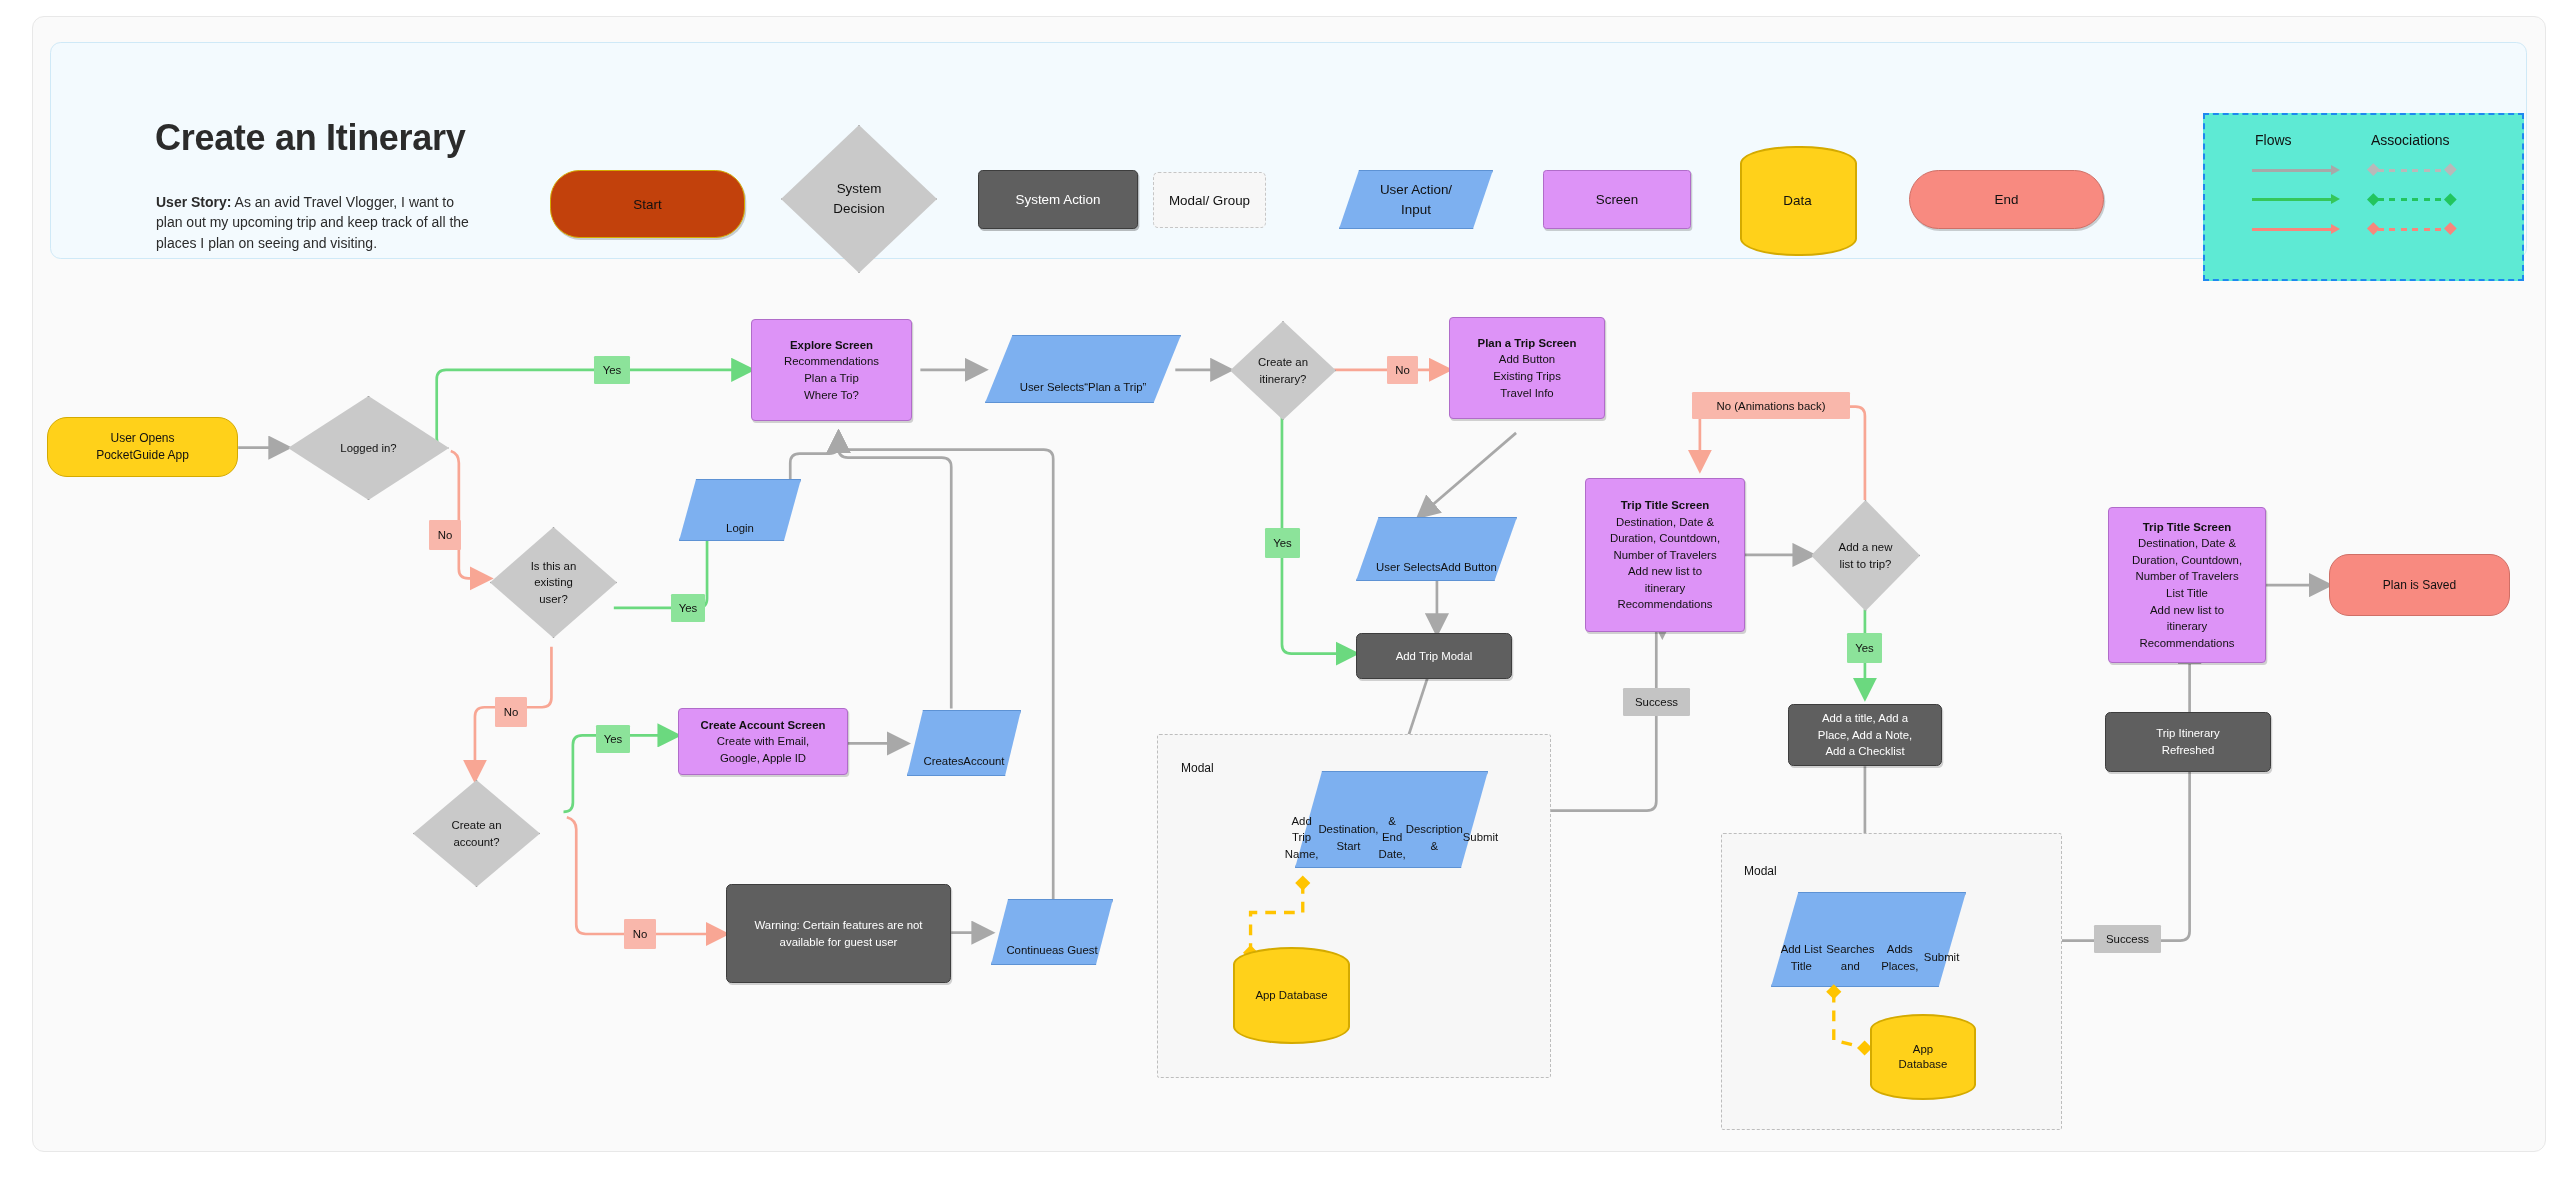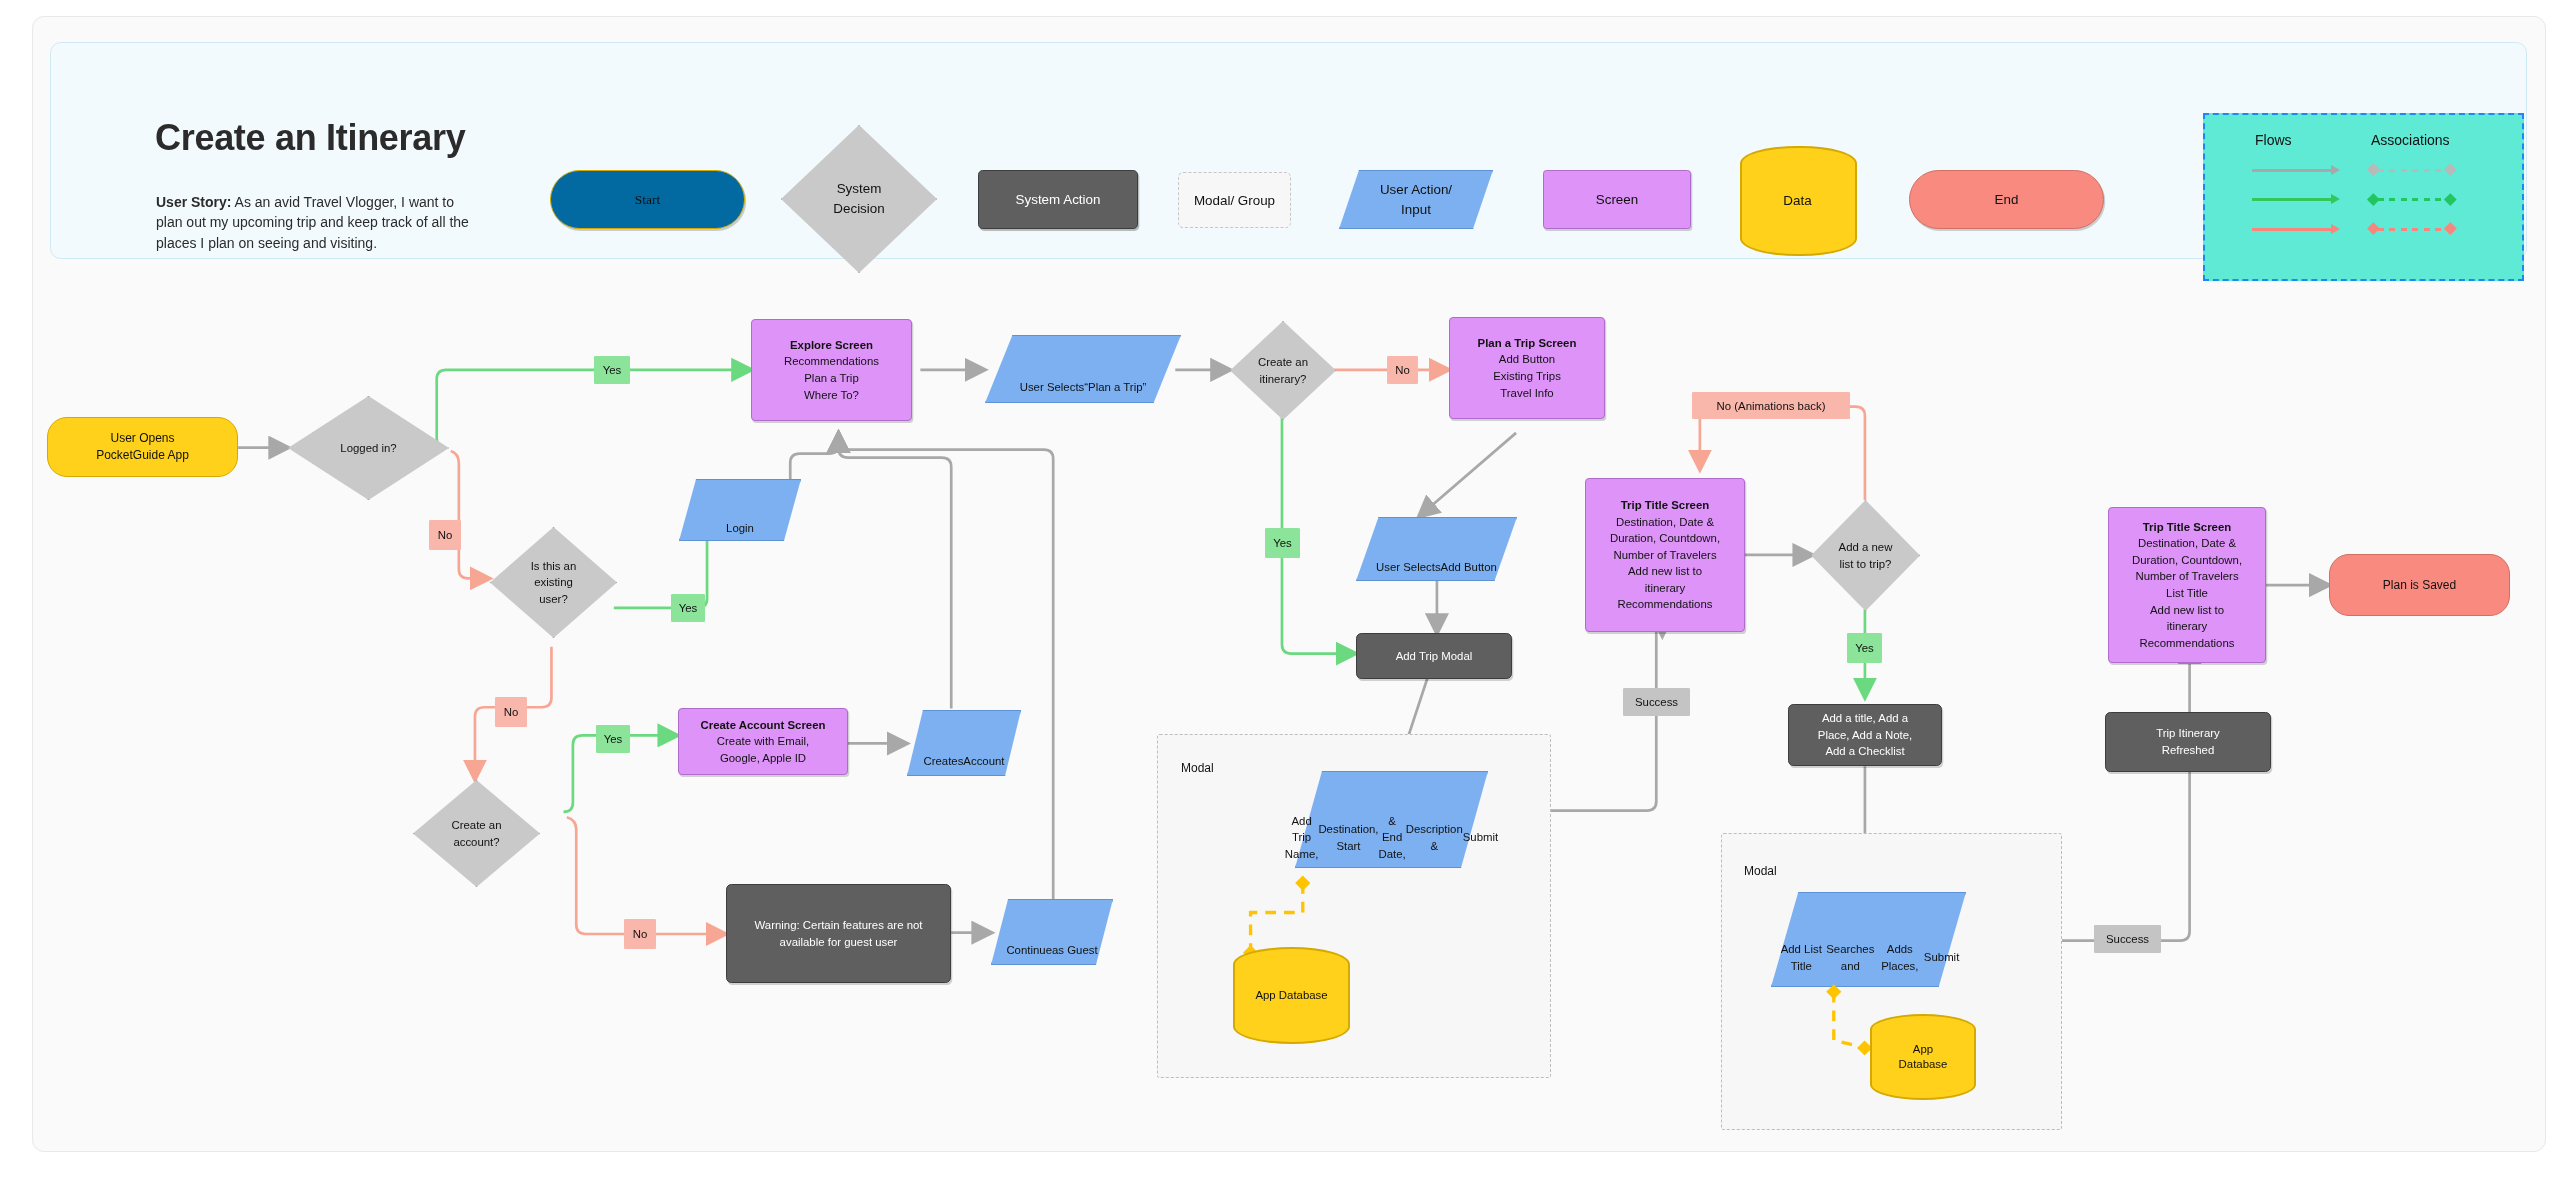--- a/index.html
+++ b/index.html
@@ -4,26 +4,26 @@
 <style>
   html,body{margin:0;padding:0;background:#ffffff;}
   body{font-family:"Liberation Sans", sans-serif;}
   #root{position:relative;width:2576px;height:1179px;background:#ffffff;overflow:hidden;}
   #canvas{position:absolute;left:32px;top:16px;width:2512px;height:1134px;background:#fafafa;border:0.7px solid #e8e8e8;border-radius:12px;}
   #legend{position:absolute;left:50px;top:42px;width:2475px;height:215px;background:#f3fafe;border:1.3px solid #cfe9f7;border-radius:10.7px;}
   .ttl{position:absolute;left:104px;top:74px;font-size:36px;font-weight:bold;color:#2b2b2b;letter-spacing:-0.3px;white-space:nowrap;}
   .story{position:absolute;left:105px;top:149px;width:315px;font-size:14px;line-height:1.45;color:#2b2b2b;}
   .story b{font-weight:bold;}
   .lg{position:absolute;display:flex;align-items:center;justify-content:center;text-align:center;font-size:13.4px;color:#111;box-sizing:border-box;}
-  .lg-start{left:499px;top:127px;width:195px;height:59px;background:#0369a1;border:1.3px solid #d4aa00;border-radius:29.5px/29.5px;box-shadow:1.3px 2px 0 rgba(0,0,0,.18);font-family:Liberation Serif, serif;}
+  .lg-start{left:499px;top:127px;width:195px;height:68px;background:#c2410c;border:1.3px solid #d4aa00;border-radius:29.5px/29.5px;box-shadow:1.3px 2px 0 rgba(0,0,0,.18);}
   .lg-dec{left:730px;top:82px;width:156px;height:148px;}
   .lg-dec .dia{position:absolute;inset:0;background:#c9c9c9;border:1.3px solid #9e9e9e;clip-path:polygon(50% 0,100% 50%,50% 100%,0 50%);}
   .lg-dec .tx{position:absolute;inset:0;display:flex;flex-direction:column;align-items:center;justify-content:center;line-height:1.5;}
   .lg-sys{left:927px;top:127px;width:160px;height:59px;background:#5f5f5f;border:1.3px solid #3d3d3d;border-radius:4.7px;color:#fff;box-shadow:1.3px 2px 0 rgba(0,0,0,.25);}
-  .lg-modal{left:1127px;top:129px;width:113px;height:56px;background:#f7f7f7;border:1.3px dashed #c6c6c6;border-radius:5.4px;}
+  .lg-modal{left:1102px;top:129px;width:113px;height:56px;background:#f7f7f7;border:1.3px dashed #c6c6c6;border-radius:5.4px;}
   .lg-ua{left:1288px;top:127px;width:154px;height:59px;}
   .lg-ua .par{position:absolute;inset:0;background:#7db0f0;border:1.3px solid #5d92d4;clip-path:polygon(13% 0,100% 0,87% 100%,0 100%);box-shadow:1.3px 2px 0 rgba(0,0,0,.15);}
   .lg-ua .tx{position:absolute;inset:0;display:flex;flex-direction:column;align-items:center;justify-content:center;line-height:1.45;}
   .lg-scr{left:1492px;top:127px;width:148px;height:59px;background:#dd93f7;border:1.3px solid #b06cc9;border-radius:3.4px;box-shadow:1.3px 2px 0 rgba(0,0,0,.18);}
   .lg-data{left:1689px;top:94px;width:115px;height:126px;}
   .lg-data .cyl{position:absolute;left:0;top:9.4px;width:113px;height:106px;background:#ffd11a;border:2px solid #d4aa00;border-radius:56px/17.4px;}
   .lg-data .tx{position:absolute;inset:0;display:flex;align-items:center;justify-content:center;}
   .lg-end{left:1858px;top:127px;width:195px;height:59px;background:#f88a80;border:1.3px solid #cf6f66;border-radius:29.5px/29.5px;box-shadow:1.3px 2px 0 rgba(0,0,0,.18);}
   #keybox{position:absolute;left:2152px;top:70px;width:317px;height:164px;border:2px dashed #1e88f0;background:#5eead4;}
   .kh{position:absolute;font-size:14px;color:#111;}

